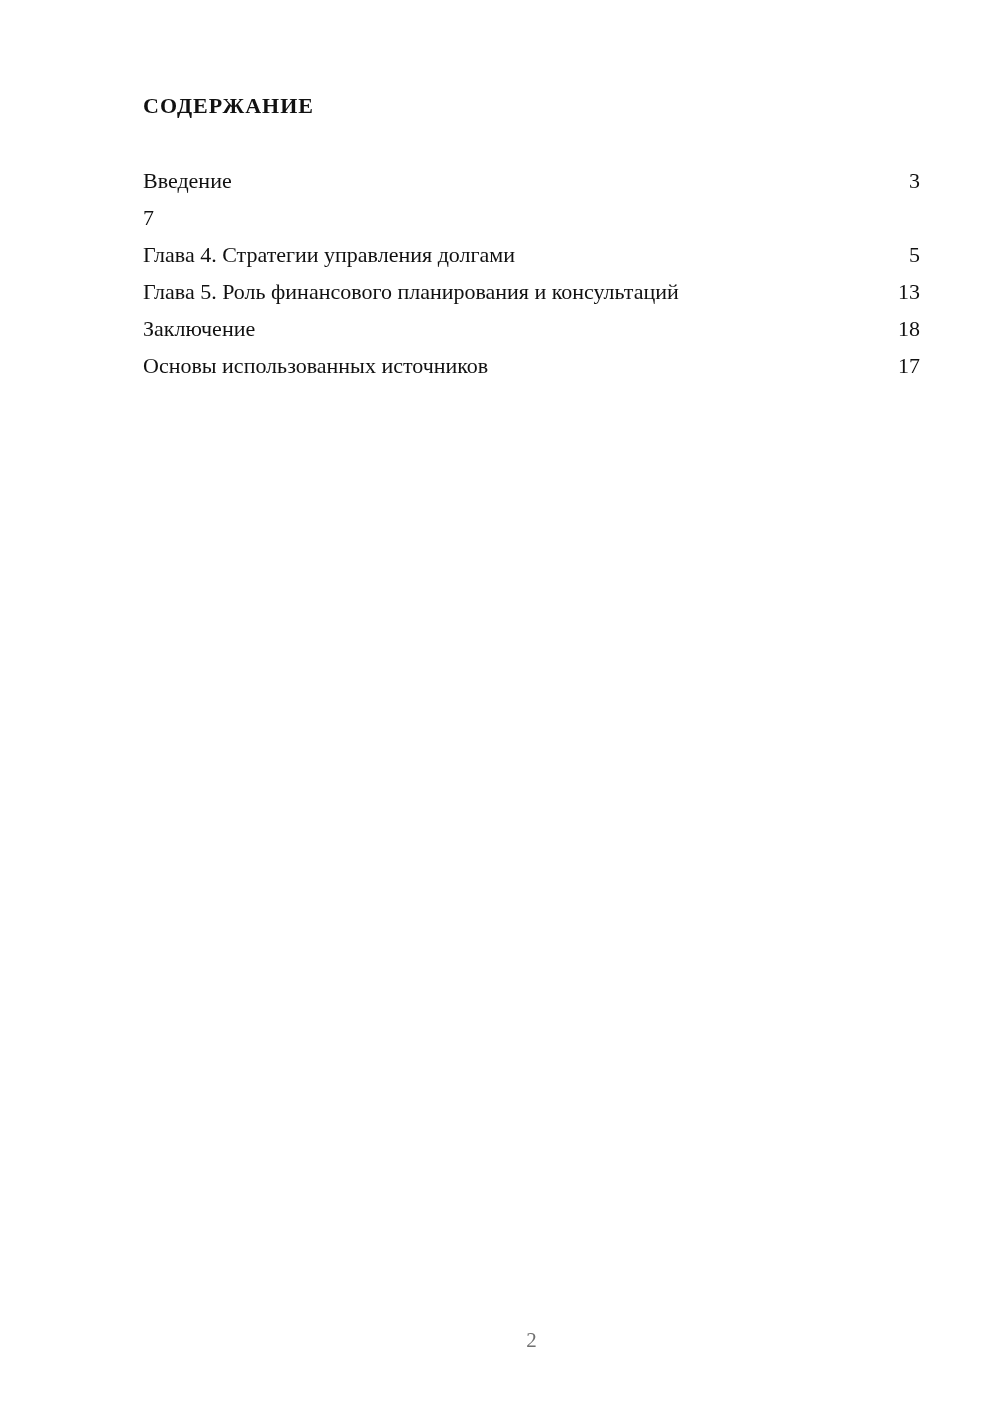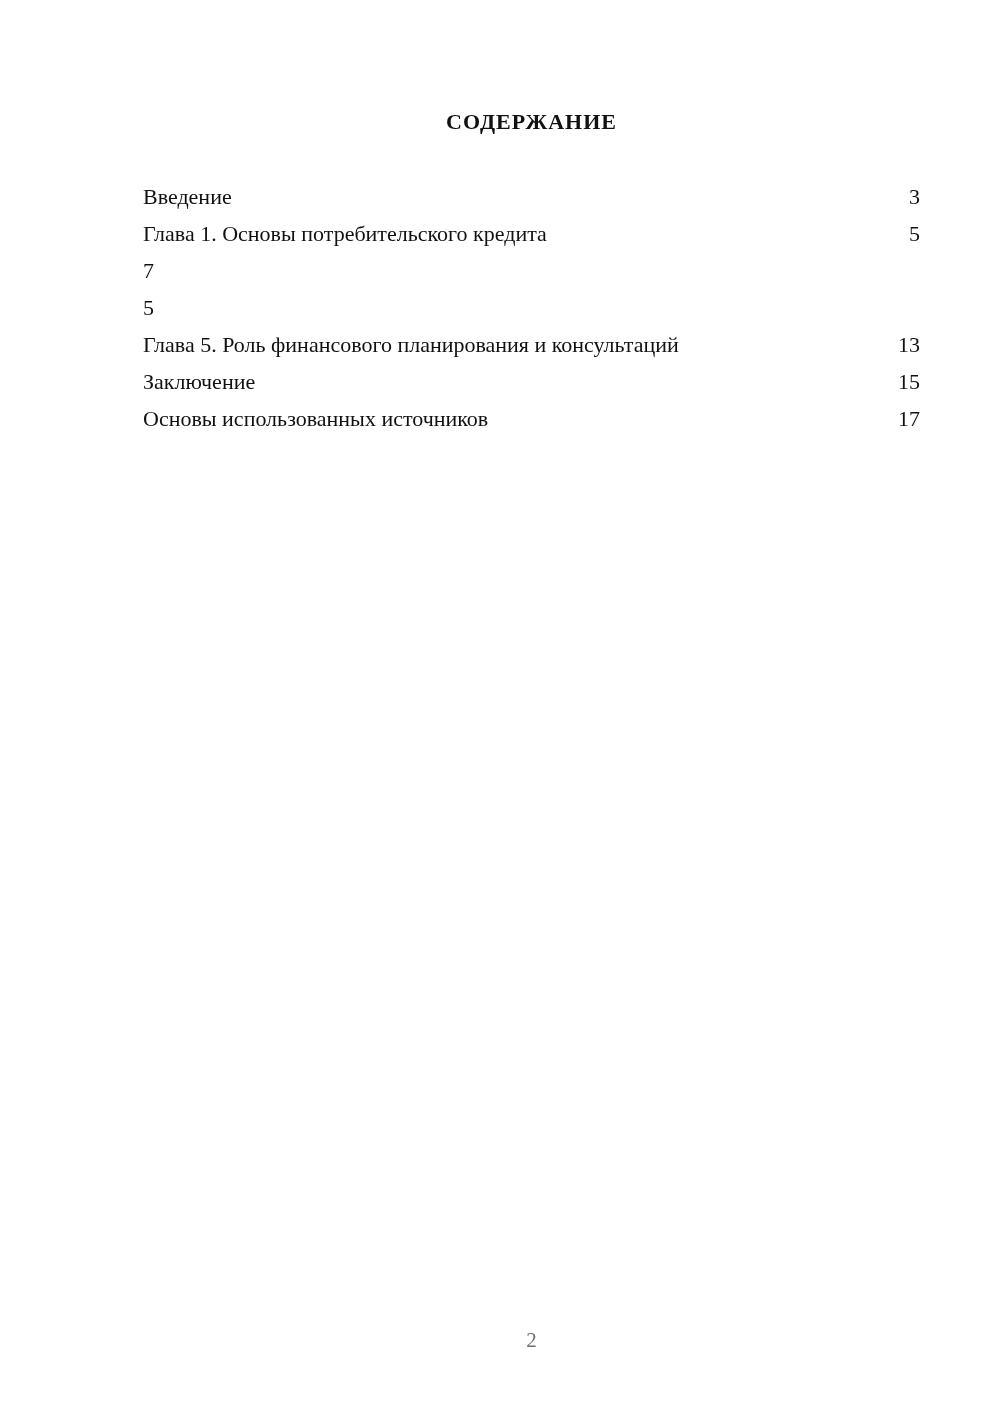--- a/index.html
+++ b/index.html
@@ -14,30 +14,30 @@
     background: var(--page-bg, #ffffff);
     font-family: "Liberation Serif", "DejaVu Serif", serif;
     color: var(--text-color, #111111);
     overflow: hidden;
   }
   .heading {
     position: absolute;
     top: 93px;
     left: 143px;
     right: 80px;
-    margin: 16px;
-    text-align: center;
+    margin: 0;
+    text-align: left;
     font-size: 22px;
     font-weight: bold;
     letter-spacing: 1px;
     color: var(--text-color, #111111);
   }
   .toc {
     position: absolute;
-    top: 178px;
+    top: 162px;
     left: 143px;
     right: 80px;
   }
   .toc-row {
     display: flex;
     justify-content: space-between;
     align-items: baseline;
     height: 37px;
     line-height: 37px;
     font-size: 22px;
@@ -64,42 +64,39 @@
 
 <div class="page">
   <h1 class="heading">СОДЕРЖАНИЕ</h1>
 
   <div class="toc" id="toc-list">
   <div class="toc-row">
     <span class="toc-label">Введение</span>
     <span class="toc-page">3</span>
   </div>
 
-  <div class="toc-row">
-    <span class="toc-label">Глава 1. Основы потребительского кредита</span>
-    <span class="toc-page">5</span>
-  </div>
 
   <div class="toc-row">
     <span class="toc-page">7</span>
   </div>
 
 
   <div class="toc-row">
+    <span class="toc-label">Глава 4. Стратегии управления долгами</span>
     <span class="toc-page">5</span>
   </div>
 
   <div class="toc-row">
     <span class="toc-label">Глава 5. Роль финансового планирования и консультаций</span>
     <span class="toc-page">13</span>
   </div>
 
   <div class="toc-row">
     <span class="toc-label">Заключение</span>
-    <span class="toc-page">15</span>
+    <span class="toc-page">18</span>
   </div>
 
   <div class="toc-row">
     <span class="toc-label">Основы использованных источников</span>
     <span class="toc-page">17</span>
   </div>
 </div>
 
   <div class="footer-page-number">2</div>
 </div>

